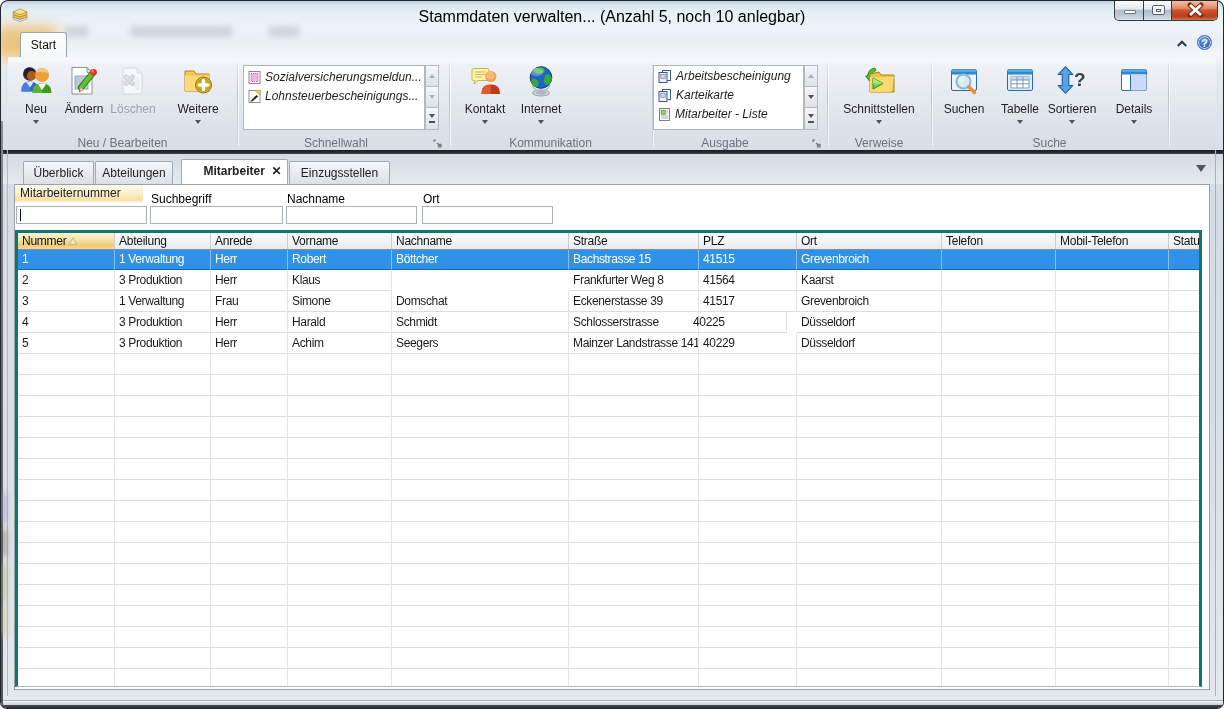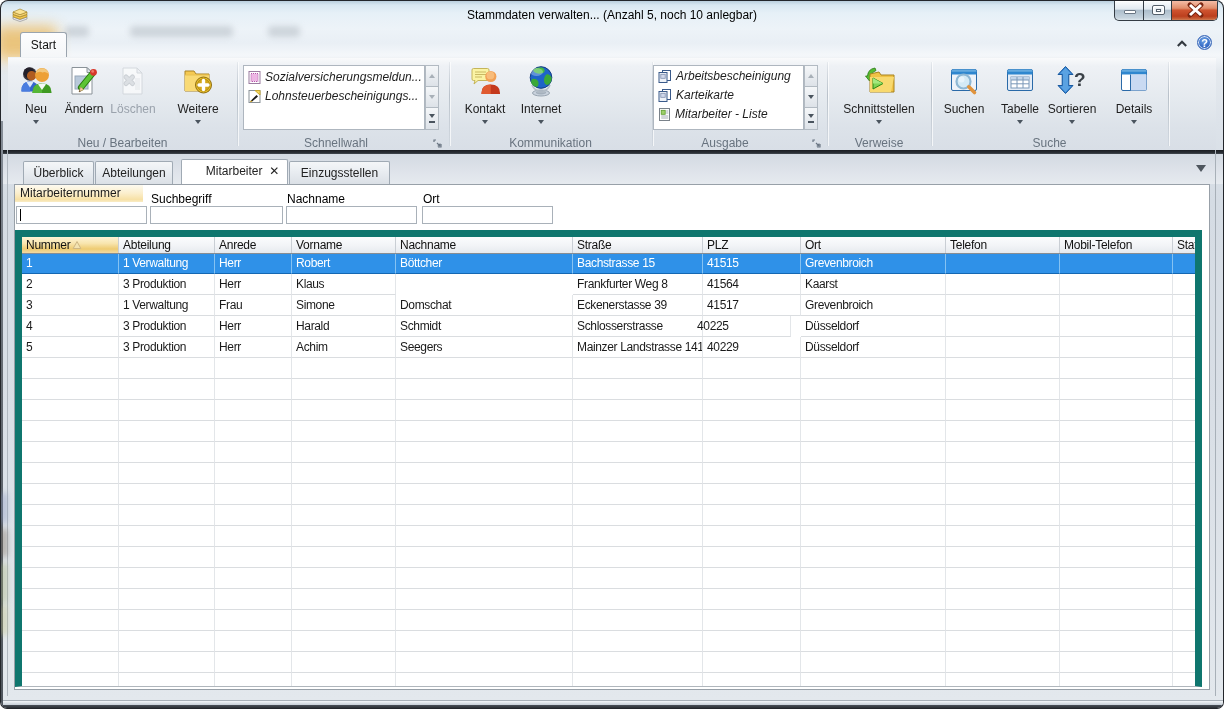--- a/index.html
+++ b/index.html
@@ -5,21 +5,21 @@
 * { margin:0; padding:0; box-sizing:border-box; }
 html,body { width:1224px; height:709px; overflow:hidden; }
 body { font-family:"Liberation Sans", sans-serif; font-size:12px; color:#1a1a1a; }
 #win { position:absolute; left:0; top:0; width:1224px; height:709px;
   background:#23262b; border-radius:8px 8px 7px 7px; overflow:hidden; }
 #frame { position:absolute; left:1px; top:1px; width:1222px; height:707px;
   border-radius:7px 7px 6px 6px; overflow:hidden;
   background:linear-gradient(180deg,#b9cedd 0,#d8e7f1 4px,#e6f0f7 12px,#edf3f8 28px,#e9eff5 42px,#f4f7fa 54px,#e4e9ee 70px,#dde3ea 120px,#d5dce4 200px,#d9dfe6 420px,#e3e8ed 700px); }
 
 
-#title { position:absolute; left:0; top:7px; width:1222px; height:18px; text-align:center; font-size:12px; color:#000; }
+#title { position:absolute; left:0; top:7px; width:1222px; height:18px; text-align:center; font-size:16px; color:#000; }
 .ghost { position:absolute; background:#aeb6be; opacity:.5; filter:blur(3px); border-radius:4px; }
 #appicon { position:absolute; left:10px; top:5px; }
 
 #winbtns { position:absolute; left:1113px; top:0; width:104px; height:20px; border:1px solid #343c44; border-top:none; border-radius:0 0 5px 5px; overflow:hidden; background:linear-gradient(180deg,#fbfdfe 0,#e2eaf1 42%,#adbecc 50%,#c6d3dd 88%,#dde7ee 100%); box-shadow:inset 0 1px 0 rgba(255,255,255,.8); }
 .vdiv { position:absolute; top:0; width:1px; height:19px; background:#343c44; }
 #btncls { position:absolute; left:57px; top:0; width:47px; height:19px;
   background:linear-gradient(180deg,#f4bca6 0,#e08d6b 38%,#cf5430 48%,#bc3f1e 80%,#c96a40 97%,#e8b392 100%); }
 .glyphmin { position:absolute; left:9px; top:9px; width:12px; height:4px; background:#fff; border:1px solid #6a7683; border-radius:1px; }
 .glyphmax { position:absolute; left:37px; top:4px; width:13px; height:10px; border:1.5px solid #545f6a; box-shadow:inset 0 0 0 1.5px #fff; background:#e8eef3; border-radius:2px; }
 .glyphmax i { position:absolute; left:3px; top:2.5px; width:5px; height:3px; border:1px solid #545f6a; background:#fff; display:block; }
@@ -65,34 +65,34 @@
 #edgeL { position:absolute; left:0; top:120px; width:2px; height:584px; background:linear-gradient(180deg,#868e98,#666c74 40%,#50565e); }
 .blob { position:absolute; filter:blur(3px); opacity:.55; }
 
 #dark { position:absolute; left:2px; top:149px; width:1220px; height:4px; background:linear-gradient(180deg,#1a1d22,#2b3036 70%,#454b53); }
 
 
 #tabstrip { position:absolute; left:2px; top:153px; width:1220px; height:30px;
   background:linear-gradient(180deg,#d3dae2 0,#dde2e9 50%,#e6eaef 100%); }
 .vtab { position:absolute; top:7px; height:23px; background:linear-gradient(180deg,#f4f6f8 0,#eaeef2 40%,#dbe0e6 100%);
   border:1px solid #a0aab4; border-bottom:none; border-radius:2px 2px 0 0; text-align:center; color:#222; line-height:22px; }
-.vtab.active { top:5px; height:25px; background:#fff; font-weight:normal; z-index:3;padding-left:16px; }
+.vtab.active { top:5px; height:25px; background:#fff; font-weight:bold; z-index:3;padding-left:16px; }
 #tabarrow { position:absolute; left:1193px; top:11px; width:0; height:0;
   border-left:5.5px solid transparent; border-right:5.5px solid transparent; border-top:7px solid #4e565e; }
 
 
 #panel { position:absolute; left:13px; top:183px; width:1196px; height:506px; background:#fff; border:1px solid #98a0a8; z-index:2; }
 .flabel { position:absolute; top:6px; height:17px; font-size:12px; color:#000; line-height:17px; }
 #flab1 { left:0px; top:6px; width:128px; height:17px; padding-left:5px; line-height:17px;
   background:linear-gradient(180deg,#fdfaf0 0,#fbeecb 50%,#f7e1a6 85%,#f9ecc6 100%); }
 .finput { position:absolute; top:21px; height:18px; background:#fff; border:1px solid #a9b1b9; }
 #cursor { position:absolute; left:3px; top:2px; width:1px; height:12px; background:#000; }
 
 
-#grid { position:absolute; left:0px; top:45px; width:1187px; height:457px; border:7px solid #0f766e; border-bottom:1px solid #b0b6bc; overflow:hidden; background:#fff; }
+#grid { position:absolute; left:0px; top:45px; width:1187px; height:457px; border:3px solid #0f766e; border-bottom:1px solid #b0b6bc; overflow:hidden; background:#fff; }
 #ghead { position:absolute; left:0; top:0; width:1185px; height:17px; z-index:5; background:linear-gradient(180deg,#fbfcfd 0,#f2f4f7 50%,#e6eaee 94%); }
 #gheadline { position:absolute; left:0; top:16px; width:1185px; height:1px; background:#878d93; z-index:6; }
 .hc { position:absolute; top:0; height:16px; line-height:16px; padding-left:4px; letter-spacing:-0.25px; border-right:1px solid #c9ced4; font-size:12px; color:#111; white-space:nowrap; overflow:hidden; }
 #hc0 { background:linear-gradient(180deg,#fdf4d5 0,#f8e5ae 40%,#eecb72 75%,#f2d9a2 100%); }
 .grow { position:absolute; left:0; width:1185px; height:21px; }
 .gc { position:absolute; top:0; height:21px; line-height:20px; padding-left:4px; border-right:1px solid #e3e6e9; border-bottom:1px solid #dadde0; font-size:12px; letter-spacing:-0.35px; white-space:nowrap; overflow:hidden; }
 .sel { background:#2f91e8; color:#fff; }
 .sel .gc { border-right:1px solid #85c2f2; border-bottom:1px solid #1467b2; color:#fff; }
 .hc:last-of-type { padding-left:2px; letter-spacing:-0.45px; }
 </style>

